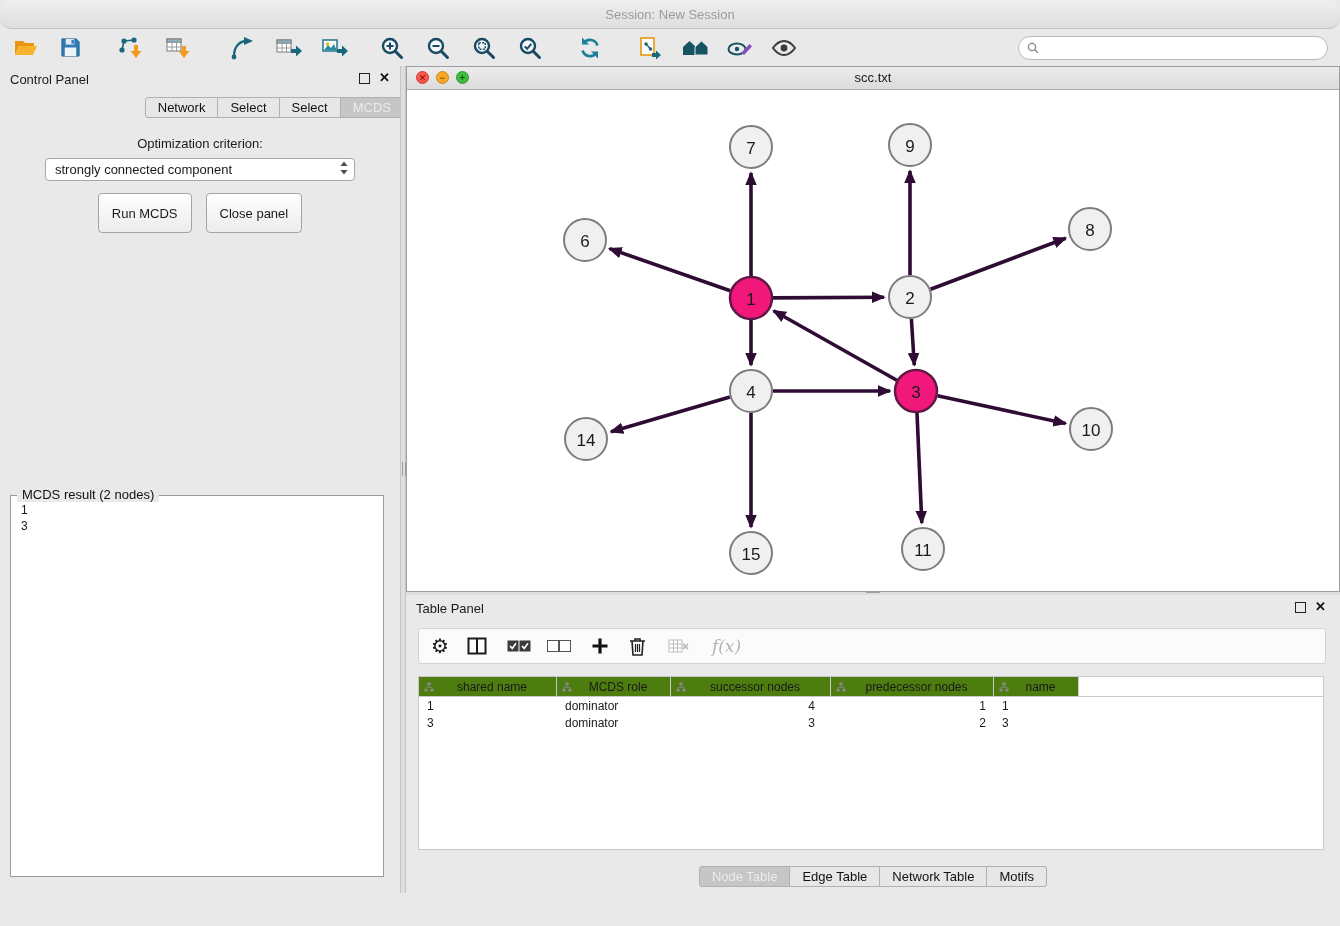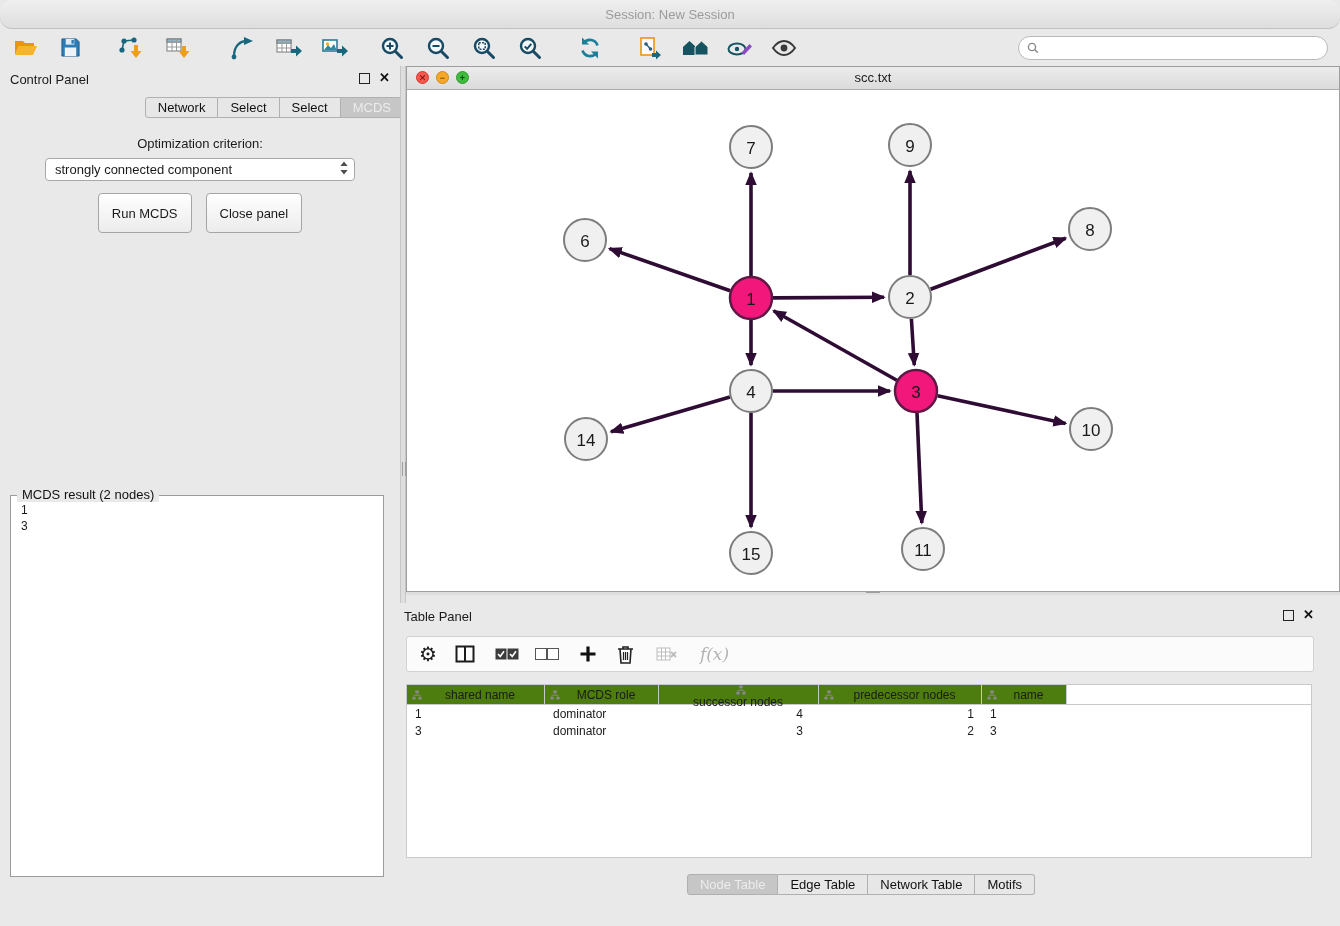--- a/index.html
+++ b/index.html
@@ -64,21 +64,21 @@
   .light{width:13px;height:13px;border-radius:50%;font-size:9px;line-height:13px;text-align:center;
     box-sizing:border-box;}
   .light.red{background:#f9564d;border:1px solid #d33a32;color:#71100b;}
   .light.yellow{background:#f6a727;border:1px solid #cf891a;color:#7c5404;font-weight:bold;}
   .light.green{background:#40bb40;border:1px solid #2f9b2f;color:#0b520b;font-weight:bold;}
   .nw-title{position:absolute;left:0;top:3px;width:100%;text-align:center;font-size:13px;color:#1a1a1a;}
   #graph-svg{position:absolute;left:0;top:22px;}
   #graph-svg text{font-family:"Liberation Sans",sans-serif;}
 
   
-  .table-panel{position:absolute;left:394px;top:595px;width:934px;height:295px;background:#e9e9e9;margin-top:8px;}
+  .table-panel{position:absolute;left:406px;top:595px;width:934px;height:295px;background:#e9e9e9;}
   .tp-toolbar{position:absolute;left:12px;top:33px;width:908px;height:36px;background:#fbfbfb;
     border:1px solid #d2d2d2;border-radius:3px;box-sizing:border-box;display:flex;align-items:center;}
   .tpbtn{height:30px;display:flex;align-items:center;justify-content:center;flex:0 0 auto;}
   .gearglyph{font-size:20px;color:#1c1c1c;}
   .fx{font-family:"DejaVu Serif",serif;font-style:italic;font-size:17px;color:#b3b3b3;}
   .datatable{position:absolute;left:12px;top:81px;width:904px;height:172px;background:#fff;
     border:1px solid #c9c9c9;overflow:hidden;}
   .thead{display:flex;height:19px;background:#4d7c0f;border-bottom:1px solid #c9c9c9;}
   .th{display:flex;align-items:center;border-right:1px solid #c9c9c9;box-sizing:border-box;
     font-size:12px;padding-left:5px;}
@@ -430,21 +430,21 @@
           </div>
           <div class="th" style="width: 114px;">
             <svg width="10" height="10" viewBox="0 0 10 10" style="flex:0 0 auto">
               <path d="M5 3.2v2M2 6.8V5.2h6v1.6" fill="none" stroke="#8a8a8a" stroke-width="0.9"></path>
               <rect x="3.2" y="0.5" width="3.6" height="2.6" fill="#8a8a8a"></rect>
               <rect x="0.4" y="6.9" width="3.2" height="2.6" fill="#8a8a8a"></rect>
               <rect x="6.4" y="6.9" width="3.2" height="2.6" fill="#8a8a8a"></rect>
             </svg>
             <span class="thlabel">MCDS role</span>
           </div>
-          <div class="th" style="width: 160px; flex-direction: column;">
+          <div class="th" style="width: 160px;">
             <svg width="10" height="10" viewBox="0 0 10 10" style="flex:0 0 auto">
               <path d="M5 3.2v2M2 6.8V5.2h6v1.6" fill="none" stroke="#8a8a8a" stroke-width="0.9"></path>
               <rect x="3.2" y="0.5" width="3.6" height="2.6" fill="#8a8a8a"></rect>
               <rect x="0.4" y="6.9" width="3.2" height="2.6" fill="#8a8a8a"></rect>
               <rect x="6.4" y="6.9" width="3.2" height="2.6" fill="#8a8a8a"></rect>
             </svg>
             <span class="thlabel">successor nodes</span>
           </div>
           <div class="th" style="width: 163px;">
             <svg width="10" height="10" viewBox="0 0 10 10" style="flex:0 0 auto">

